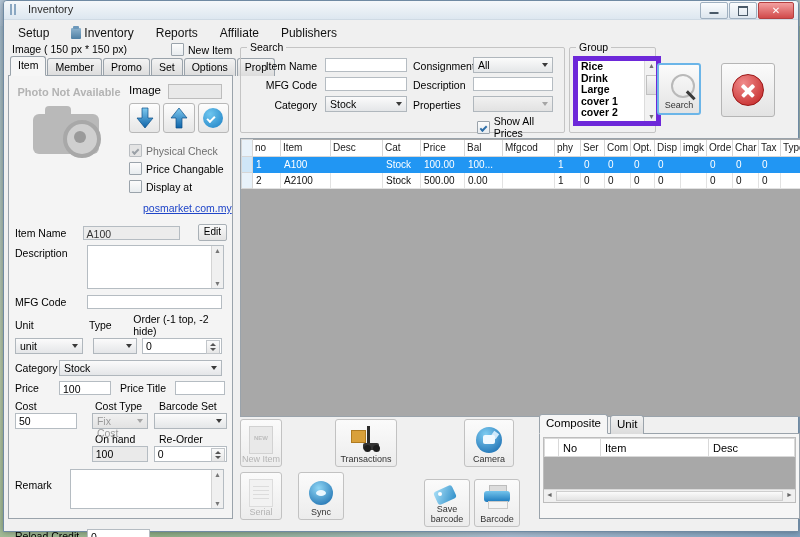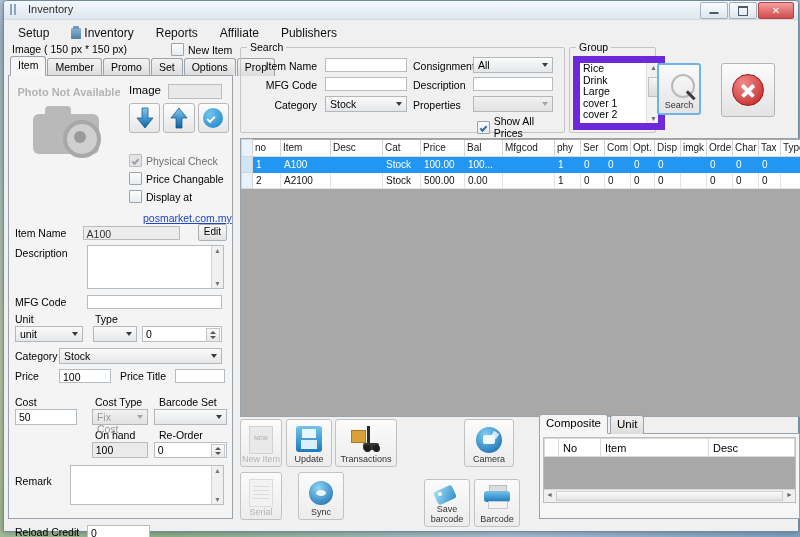--- a/index.html
+++ b/index.html
@@ -71,21 +71,21 @@
 
   .imgrow{position:absolute;left:120px;top:8px;width:100px;}
   .imgrow .lbl{font-size:11.5px;}
   .imgbox{display:inline-block;width:52px;height:13px;border:1px solid #bdbdbd;background:#e9e9e9;vertical-align:middle;margin-left:4px;}
   .arrowbtns{display:flex;gap:3px;margin-top:4px;}
   .abtn{width:30px;height:28px;border:1px solid #b8b8b8;border-radius:3px;background:linear-gradient(180deg,#fdfdfd,#e6e6e6);position:relative;}
   .arrow-dn,.arrow-up{position:absolute;left:50%;top:50%;transform:translate(-50%,-50%);}
   .okcircle{position:absolute;left:50%;top:50%;transform:translate(-50%,-50%);width:20px;height:20px;border-radius:50%;
      background:radial-gradient(circle at 35% 30%,#6fc6ef,#1b7fc4);}
   .okcircle:after{content:"";position:absolute;left:4px;top:8px;width:6px;height:3px;border-left:2.5px solid #fff;border-bottom:2.5px solid #fff;transform:rotate(-45deg);}
-  .imgchecks{margin-top:21px;display:flex;flex-direction:column;gap:5px;}
+  .imgchecks{margin-top:11px;display:flex;flex-direction:column;gap:5px;}
   .posmarket{color:#1f45c8;text-decoration:underline;font-size:10.5px;margin-top:4px;margin-left:14px;display:inline-block;}
 
   .fields{position:absolute;left:6px;top:148px;width:212px;}
   .frow{display:flex;align-items:center;margin-bottom:4px;}
   .flbl{font-size:10.5px;}
   .inp{border:1px solid #b5bcc2;background:#fff;height:14px;font-size:10.5px;padding:0 3px;box-sizing:border-box;font-family:"Liberation Sans",sans-serif;}
   .inp.ro{background:#ececec;color:#333;}
   .inp.gray{background:#eaeaea;}
   .btn-sm{border:1px solid #a9b0b6;border-radius:2px;background:linear-gradient(180deg,#fafafa,#e2e2e2);font-size:10px;height:15px;padding:0 5px;}
   .ta{border:1px solid #b5bcc2;background:#fff;position:relative;}
@@ -103,21 +103,21 @@
   .spin .sp:after{content:"";position:absolute;left:3px;bottom:2px;border-left:3px solid transparent;border-right:3px solid transparent;border-top:3px solid #555;}
 
   
   .searchbox{position:absolute;left:236px;top:46px;width:323px;height:84px;
      border:1px solid #c4c4c4;border-radius:2px;}
   .gbox{position:absolute;border:1px solid #c4c4c4;border-radius:2px;}
   .glegend{position:absolute;top:-7px;left:6px;background:#f0f0f0;padding:0 3px;font-size:10.5px;}
   .sfield{position:absolute;font-size:10.5px;}
 
   .groupbox{position:absolute;left:565px;top:46px;width:85px;height:84px;}
-  .listbox{position:absolute;left:3px;top:8px;width:78px;height:60px;border:7px solid #6d28d9;background:#fff;overflow:hidden;}
+  .listbox{position:absolute;left:3px;top:8px;width:78px;height:60px;border:5px solid #6d28d9;background:#fff;overflow:hidden;font-weight:bold;}
   .listbox .li{font-size:10.5px;padding:0 3px;line-height:11.5px;}
   .lbscroll{position:absolute;right:0;top:0;bottom:0;width:11px;background:#f2f2f2;border-left:1px solid #dcdcdc;}
   .lbscroll .arw{position:absolute;left:3px;font-size:7px;color:#707070;}
   .lbscroll .thumb{position:absolute;left:1px;top:14px;width:9px;height:18px;background:linear-gradient(180deg,#f6f6f6,#dcdcdc);border:1px solid #c0c0c0;}
 
   .bigbtns{position:absolute;left:653px;top:62px;display:flex;gap:6px;}
   .bigbtn{width:44px;height:52px;border:1px solid #b5b5b5;border-radius:3px;
      background:linear-gradient(180deg,#fbfbfb,#e3e3e3);position:relative;text-align:center;}
   .bigbtn.sel{border:2px solid #6bb5e8;}
   .bigbtn .cap{position:absolute;bottom:3px;left:0;right:0;font-size:9px;color:#333;}
@@ -342,20 +342,21 @@
         </div>
 
         <div class="frow" style="margin-top:6px">
           <span class="flbl" style="width:72px">MFG Code</span>
           <span class="inp" style="width:135px;line-height:14px"></span>
         </div>
 
         <div class="frow" style="margin-bottom:1px">
           <span class="flbl" style="width:80px">Unit</span>
           <span class="flbl" style="width:48px">Type</span>
+          <span class="flbl">Order (-1 top, -2 hide)</span>
         </div>
         <div class="frow">
           <span class="sel" style="width:68px;margin-right:10px">
             <span>unit</span><span class="car"></span>
           </span>
           <span class="sel" style="width:44px;margin-right:5px">
             <span></span><span class="car"></span>
           </span>
           <span class="inp spin" style="width:80px;height:16px;line-height:15px;position:relative">
             <span>0</span>
@@ -370,21 +371,21 @@
           </span>
         </div>
 
         <div class="frow" style="margin-top:5px">
           <span class="flbl" style="width:44px">Price</span>
           <span class="inp" style="width:52px;line-height:14px">100</span>
           <span class="flbl" style="width:64px;text-align:center">Price Title</span>
           <span class="inp" style="width:50px;line-height:14px"></span>
         </div>
 
-        <div class="frow" style="margin-top:13px;margin-bottom:1px">
+        <div class="frow" style="margin-top:5px;margin-bottom:1px">
           <span class="flbl" style="width:80px">Cost</span>
           <span class="flbl" style="width:64px">Cost Type</span>
           <span class="flbl">Barcode Set</span>
         </div>
         <div class="frow">
           <span class="inp" style="width:65px;height:16px;line-height:15px;margin-right:15px">50</span>
           <span class="sel dim" style="width:58px;margin-right:6px">
             <span>Fix Cost</span><span class="car"></span>
           </span>
           <span class="sel" style="width:76px">
@@ -582,24 +583,20 @@
       </tbody>
     </table>
     <div class="gridfill"></div>
   </div>
 
   <div class="toolbar">
     <div class="tbtn dis" style="left:0;top:0;width:40px;height:46px">
       <span class="ico ic-newitem"></span>
       <span class="cap">New Item</span>
     </div>
-    <div class="tbtn" style="left:46px;top:0;width:44px;height:46px">
-      <span class="ico ic-save"></span>
-      <span class="cap">Update</span>
-    </div>
     <div class="tbtn" style="left:95px;top:0;width:60px;height:46px">
       <span class="ico ic-fork">
         <span class="box"></span>
             <span class="mast"></span>
             <span class="base"></span>
         <span class="wheel" style="left:13px"></span>
             <span class="wheel" style="left:22px"></span>
       </span>
       <span class="cap">Transactions</span>
     </div>

